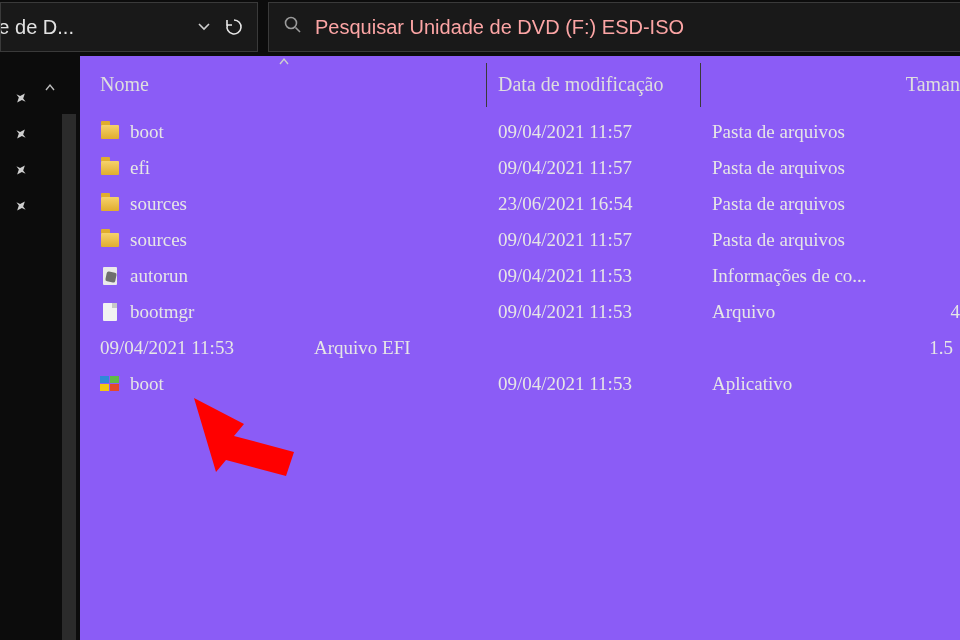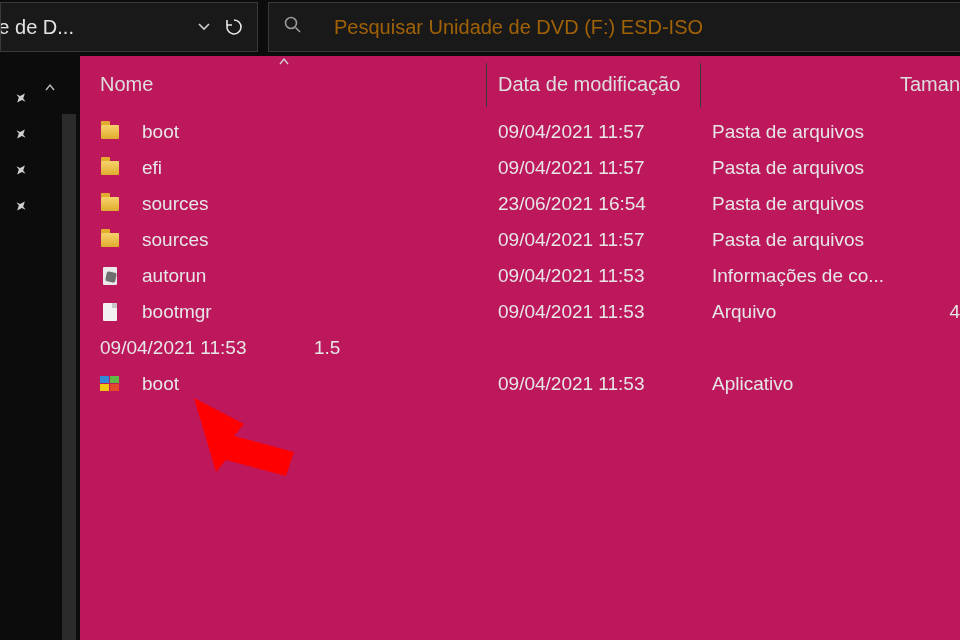--- a/index.html
+++ b/index.html
@@ -56,23 +56,22 @@
     align-items: center;
     gap: 12px;
     padding: 0 14px;
     height: 50px;
     margin-right: -2px;
   }
   .searchbox .mag {
     color:#9a9a9a;
   }
   .searchbox .placeholder {
-    color:#a16207;
+    color:#fca5a5;
     font-size: 20px;
-    margin-left: 19px;
   }
   
   .body {
     display:flex;
     height: calc(640px - 56px);
   }
   .qacol {
     flex: 0 0 42px;
     background:#0c0c0c;
     padding-top: 24px;
@@ -98,22 +97,23 @@
     position:absolute;
     top: 58px;
     bottom: 0;
     left: 4px;
     width: 14px;
     background:#2b2b2b;
   }
   .filepane {
     flex: 1 1 auto;
     position: relative;
-    background:#be185d;
+    background:#8b5cf6;
     padding-top: 4px;
+    font-family: Liberation Serif, serif;
   }
   .sortchev {
     position:absolute;
     left: 198px;
     top: 0px;
     color:#c9c9c9;
     font-size:12px;
   }
   .headerrow {
     display:flex;
@@ -138,21 +138,21 @@
   }
   .rows { padding-top: 6px; }
   .row {
     display:flex;
     height: 36px;
     align-items:center;
     padding-left: 20px;
     font-size: 19px;
     color:#e6e6e6;
   }
-  .row .col-name { display:flex; align-items:center; gap:22px; }
+  .row .col-name { display:flex; align-items:center; gap:10px; }
   .icon-slot {
     width: 20px; height: 20px;
     display:flex; align-items:center; justify-content:center;
     flex: 0 0 20px;
   }
   
   .ico-folder {
     width:18px; height:14px;
     background: linear-gradient(#f6d26b,#e0ad2e);
     border-radius:1px;
@@ -352,21 +352,22 @@
             </span>
           <span>bootmgr</span>
         </div>
         <div class="col-date">09/04/2021 11:53</div>
         <div class="col-type">Arquivo</div>
         <div class="col-size" style="text-align:right;padding-right:0;">4</div>
       </div>
 
       <div class="row">
         <div class="col-date">09/04/2021 11:53</div>
-        <div class="col-size" style="text-align:left;padding-right:16px;">1.5</div>
+        <div class="col-type">Arquivo EFI</div>
+        <div class="col-size" style="text-align:right;padding-right:7px;">1.5</div>
       </div>
 
       <div class="row">
         <div class="col-name">
           <span class="icon-slot">
               <span class="ico-app">
                 <span class="a"></span>
                 <span class="b"></span>
                 <span class="c"></span>
                 <span class="d"></span>

